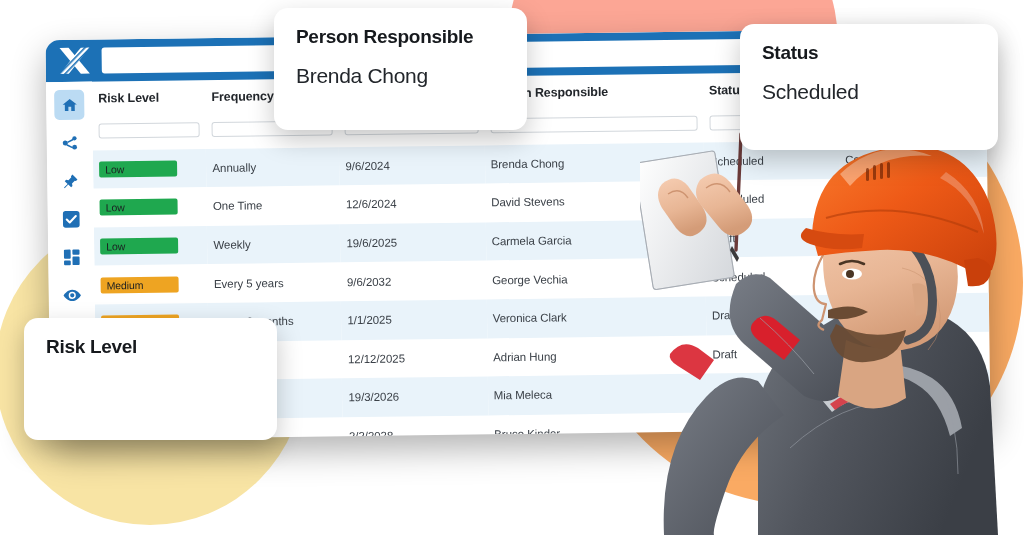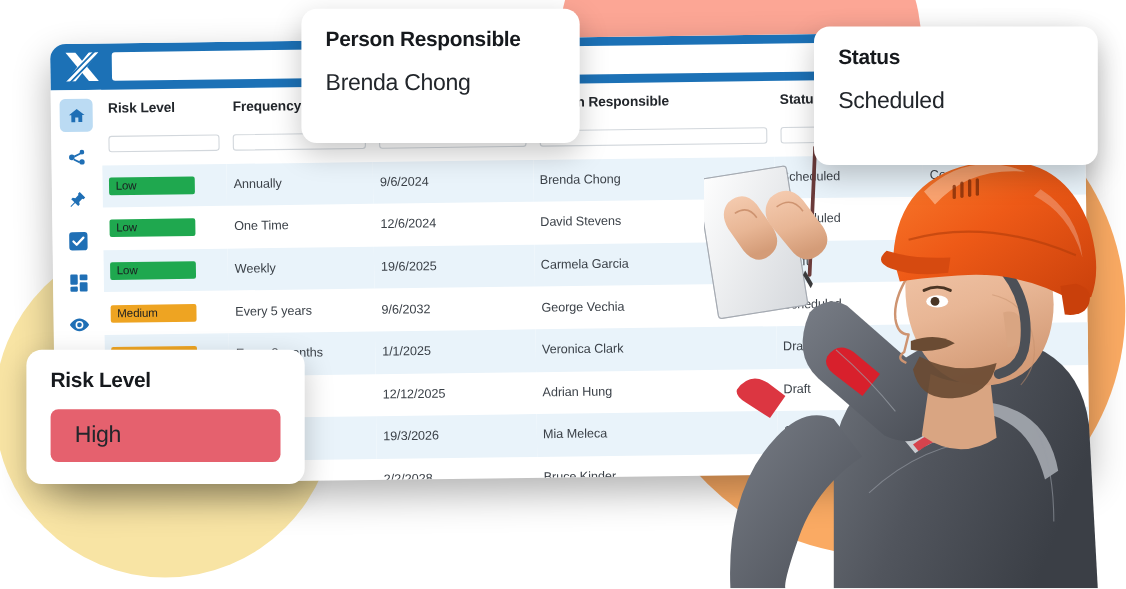--- a/index.html
+++ b/index.html
@@ -510,16 +510,15 @@
     <div class="c-value">Brenda Chong</div>
   </div>
 
   <div class="callout" id="callout-status">
     <div class="c-title">Status</div>
     <div class="c-value">Scheduled</div>
   </div>
 
   <div class="callout" id="callout-risk">
     <div class="c-title">Risk Level</div>
-    <div id="risk-pill">High</div>
   </div>
 
 </div>
 
 </body></html>

